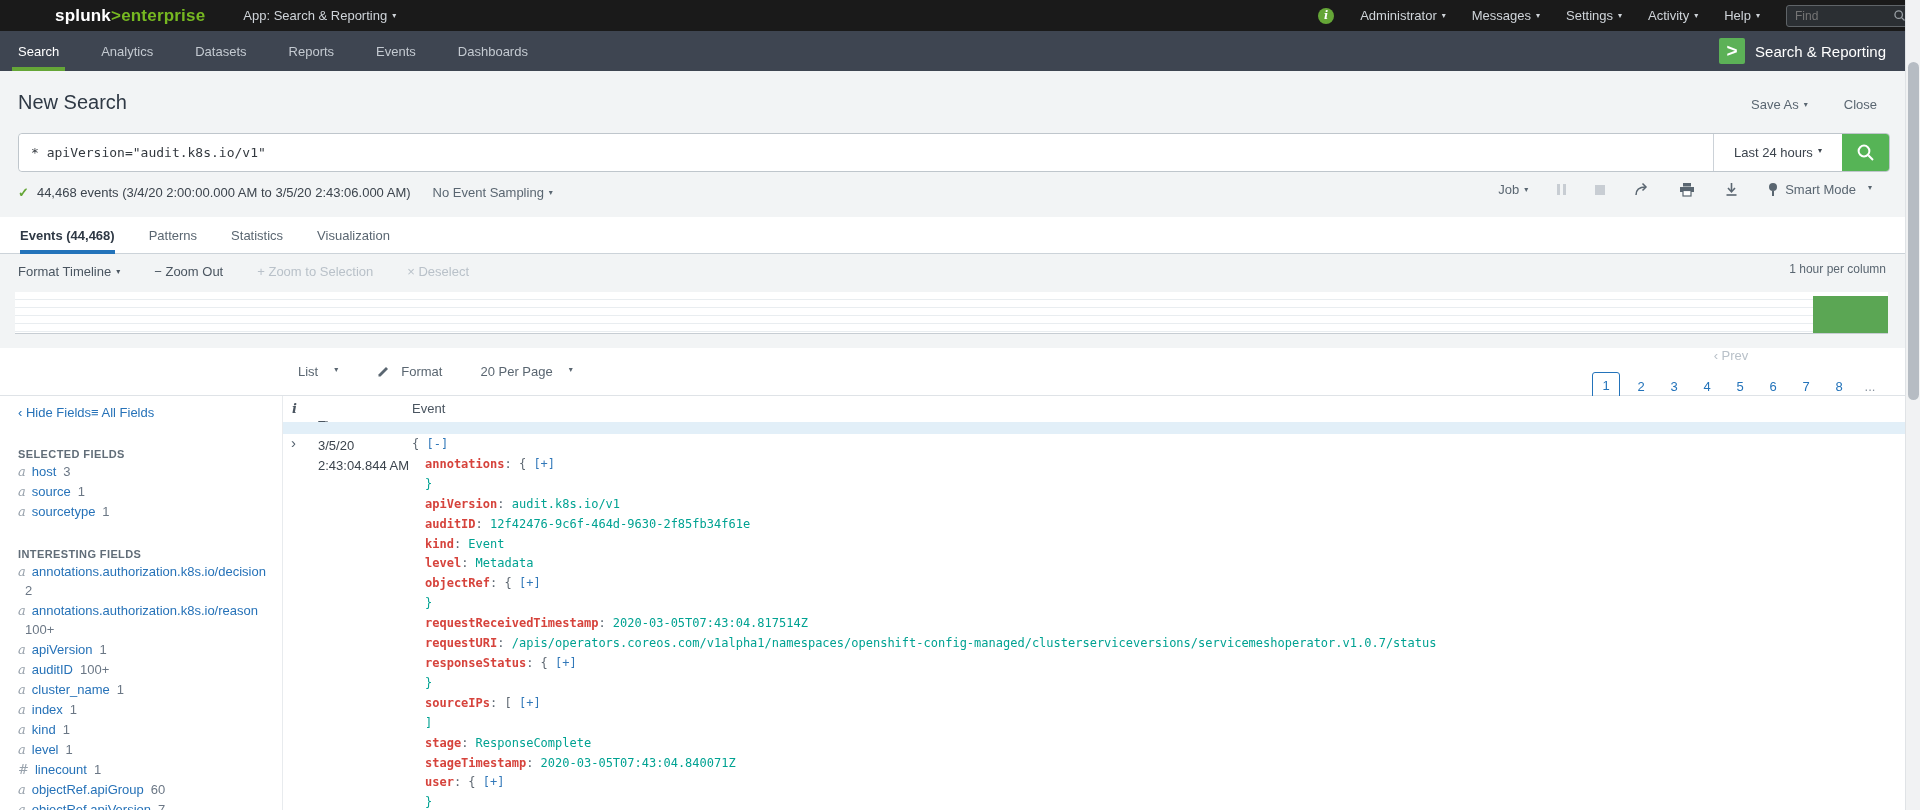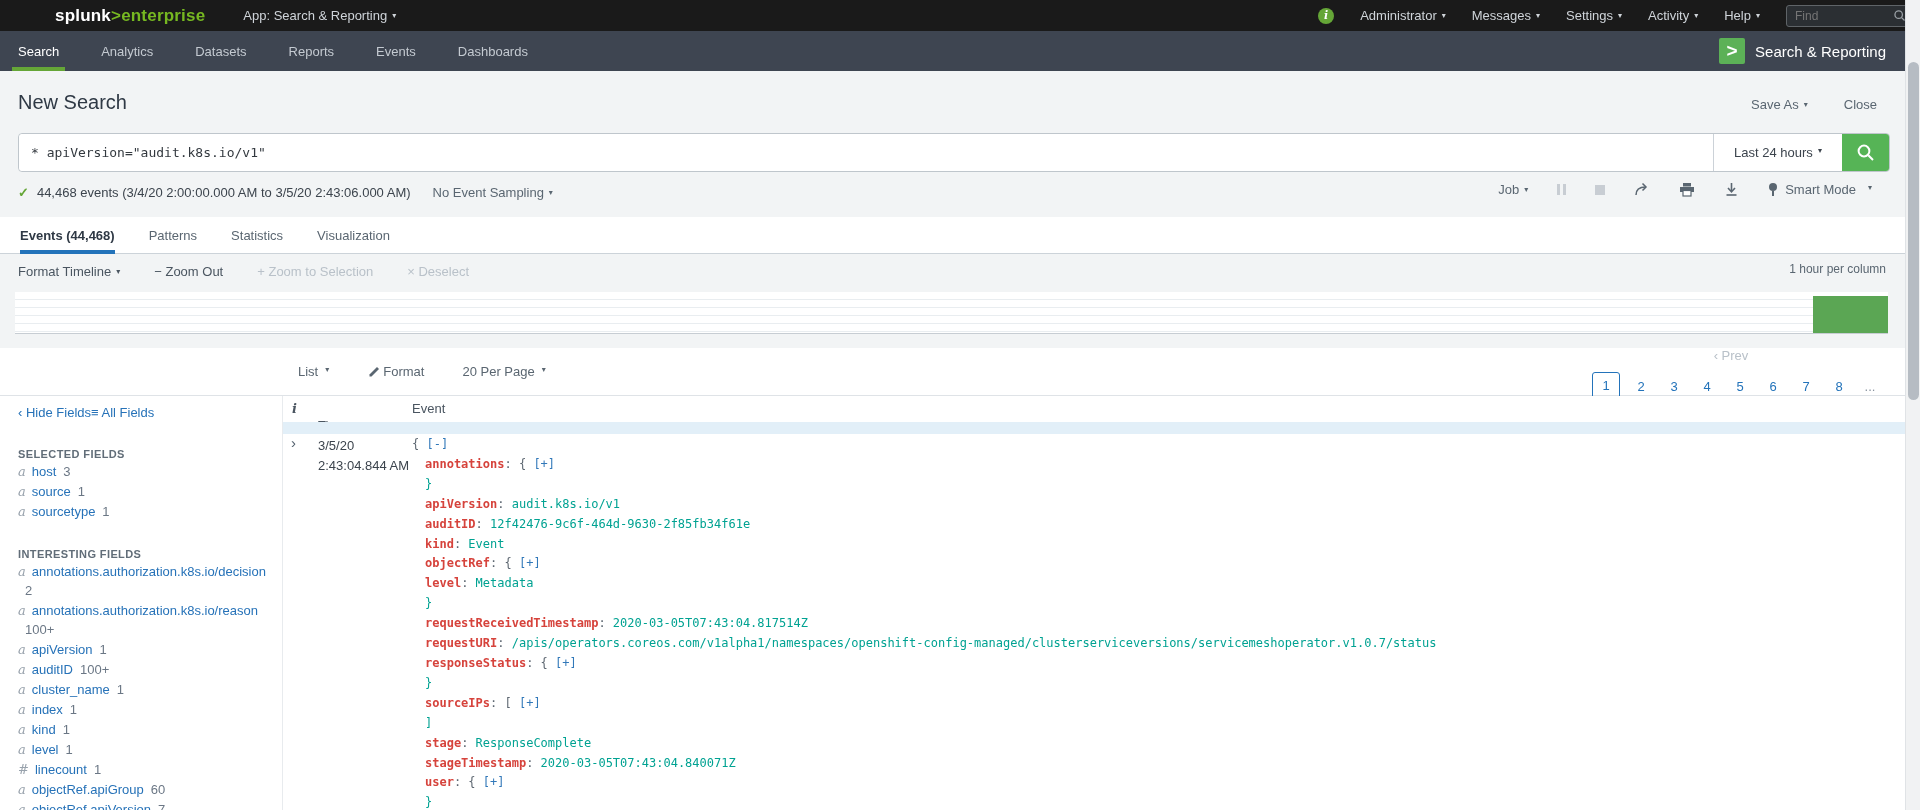--- a/index.html
+++ b/index.html
@@ -69,21 +69,21 @@
   .tl-btn.disabled{color:#b9c1c9;cursor:default;}
   .tl-scale{position:absolute;right:34px;top:8px;font-size:12px;color:#5a6671;}
   .tl-chart{position:absolute;left:15px;right:32px;top:38px;height:41px;background:#fff;
             border-bottom:1px solid #c7cdd3;
             background-image:repeating-linear-gradient(to bottom,#fff 0 7px,#e9edf0 7px 8px);}
   .tl-bar{position:absolute;right:0;bottom:0;width:75px;height:37px;background:#5ba654;cursor:pointer;}
   
   .toolbar{position:absolute;left:0;top:348px;width:100%;height:48px;background:#fff;
            border-bottom:1px solid #dfe3e7;box-sizing:border-box;}
   .tb-left{position:absolute;left:298px;top:0;height:47px;display:flex;align-items:center;gap:38px;}
-  .tb-ctl{color:#5a6671;cursor:pointer;display:flex;align-items:center;gap:2px;white-space:nowrap;}
+  .tb-ctl{color:#5a6671;cursor:pointer;display:flex;align-items:center;gap:11px;white-space:nowrap;}
   .pager{position:absolute;right:40px;top:0;height:47px;display:flex;align-items:center;gap:9px;flex-direction:column;}
   .pg-prev{color:#b9c1c9;margin-right:10px;}
   .pg-next{color:#2373ba;cursor:pointer;margin-left:10px;}
   .pg-num{width:24px;text-align:center;color:#2373ba;cursor:pointer;}
   .pg-num.current{width:26px;height:26px;line-height:26px;border:1px solid #2373ba;border-radius:3px;}
   .pg-ellipsis{color:#8a94a0;width:20px;text-align:center;}
   
   .content{position:absolute;left:0;top:396px;width:100%;bottom:0;}
   .sidebar{position:absolute;left:0;top:0;width:283px;bottom:0;background:#fff;
            border-right:1px solid #e8ebee;box-sizing:border-box;}
@@ -325,22 +325,22 @@
         <div>3/5/20</div>
         <div>2:43:04.844 AM</div>
       </div>
       <div class="json-col">
           <div class="jline" style="padding-left: 0px;"><span class="jp">{ </span><span class="jt">[-]</span></div>
           <div class="jline" style="padding-left: 13px;"><span class="jk">annotations</span><span class="jp">: { </span><span class="jt">[+]</span></div>
           <div class="jline" style="padding-left: 13px;"><span class="jc">}</span></div>
           <div class="jline" style="padding-left: 13px;"><span class="jk">apiVersion</span><span class="jp">: </span><span class="jv">audit.k8s.io/v1</span></div>
           <div class="jline" style="padding-left: 13px;"><span class="jk">auditID</span><span class="jp">: </span><span class="jv">12f42476-9c6f-464d-9630-2f85fb34f61e</span></div>
           <div class="jline" style="padding-left: 13px;"><span class="jk">kind</span><span class="jp">: </span><span class="jv">Event</span></div>
+          <div class="jline" style="padding-left: 13px;"><span class="jk">level</span><span class="jp">: </span><span class="jv">Metadata</span></div>
           <div class="jline" style="padding-left: 13px;"><span class="jk">objectRef</span><span class="jp">: { </span><span class="jt">[+]</span></div>
-          <div class="jline" style="padding-left: 13px;"><span class="jk">level</span><span class="jp">: </span><span class="jv">Metadata</span></div>
           <div class="jline" style="padding-left: 13px;"><span class="jc">}</span></div>
           <div class="jline" style="padding-left: 13px;"><span class="jk">requestReceivedTimestamp</span><span class="jp">: </span><span class="jv">2020-03-05T07:43:04.817514Z</span></div>
           <div class="jline" style="padding-left: 13px;"><span class="jk">requestURI</span><span class="jp">: </span><span class="jv">/apis/operators.coreos.com/v1alpha1/namespaces/openshift-config-managed/clusterserviceversions/servicemeshoperator.v1.0.7/status</span></div>
           <div class="jline" style="padding-left: 13px;"><span class="jk">responseStatus</span><span class="jp">: { </span><span class="jt">[+]</span></div>
           <div class="jline" style="padding-left: 13px;"><span class="jc">}</span></div>
           <div class="jline" style="padding-left: 13px;"><span class="jk">sourceIPs</span><span class="jp">: [ </span><span class="jt">[+]</span></div>
           <div class="jline" style="padding-left: 13px;"><span class="jc">]</span></div>
           <div class="jline" style="padding-left: 13px;"><span class="jk">stage</span><span class="jp">: </span><span class="jv">ResponseComplete</span></div>
           <div class="jline" style="padding-left: 13px;"><span class="jk">stageTimestamp</span><span class="jp">: </span><span class="jv">2020-03-05T07:43:04.840071Z</span></div>
           <div class="jline" style="padding-left: 13px;"><span class="jk">user</span><span class="jp">: { </span><span class="jt">[+]</span></div>

